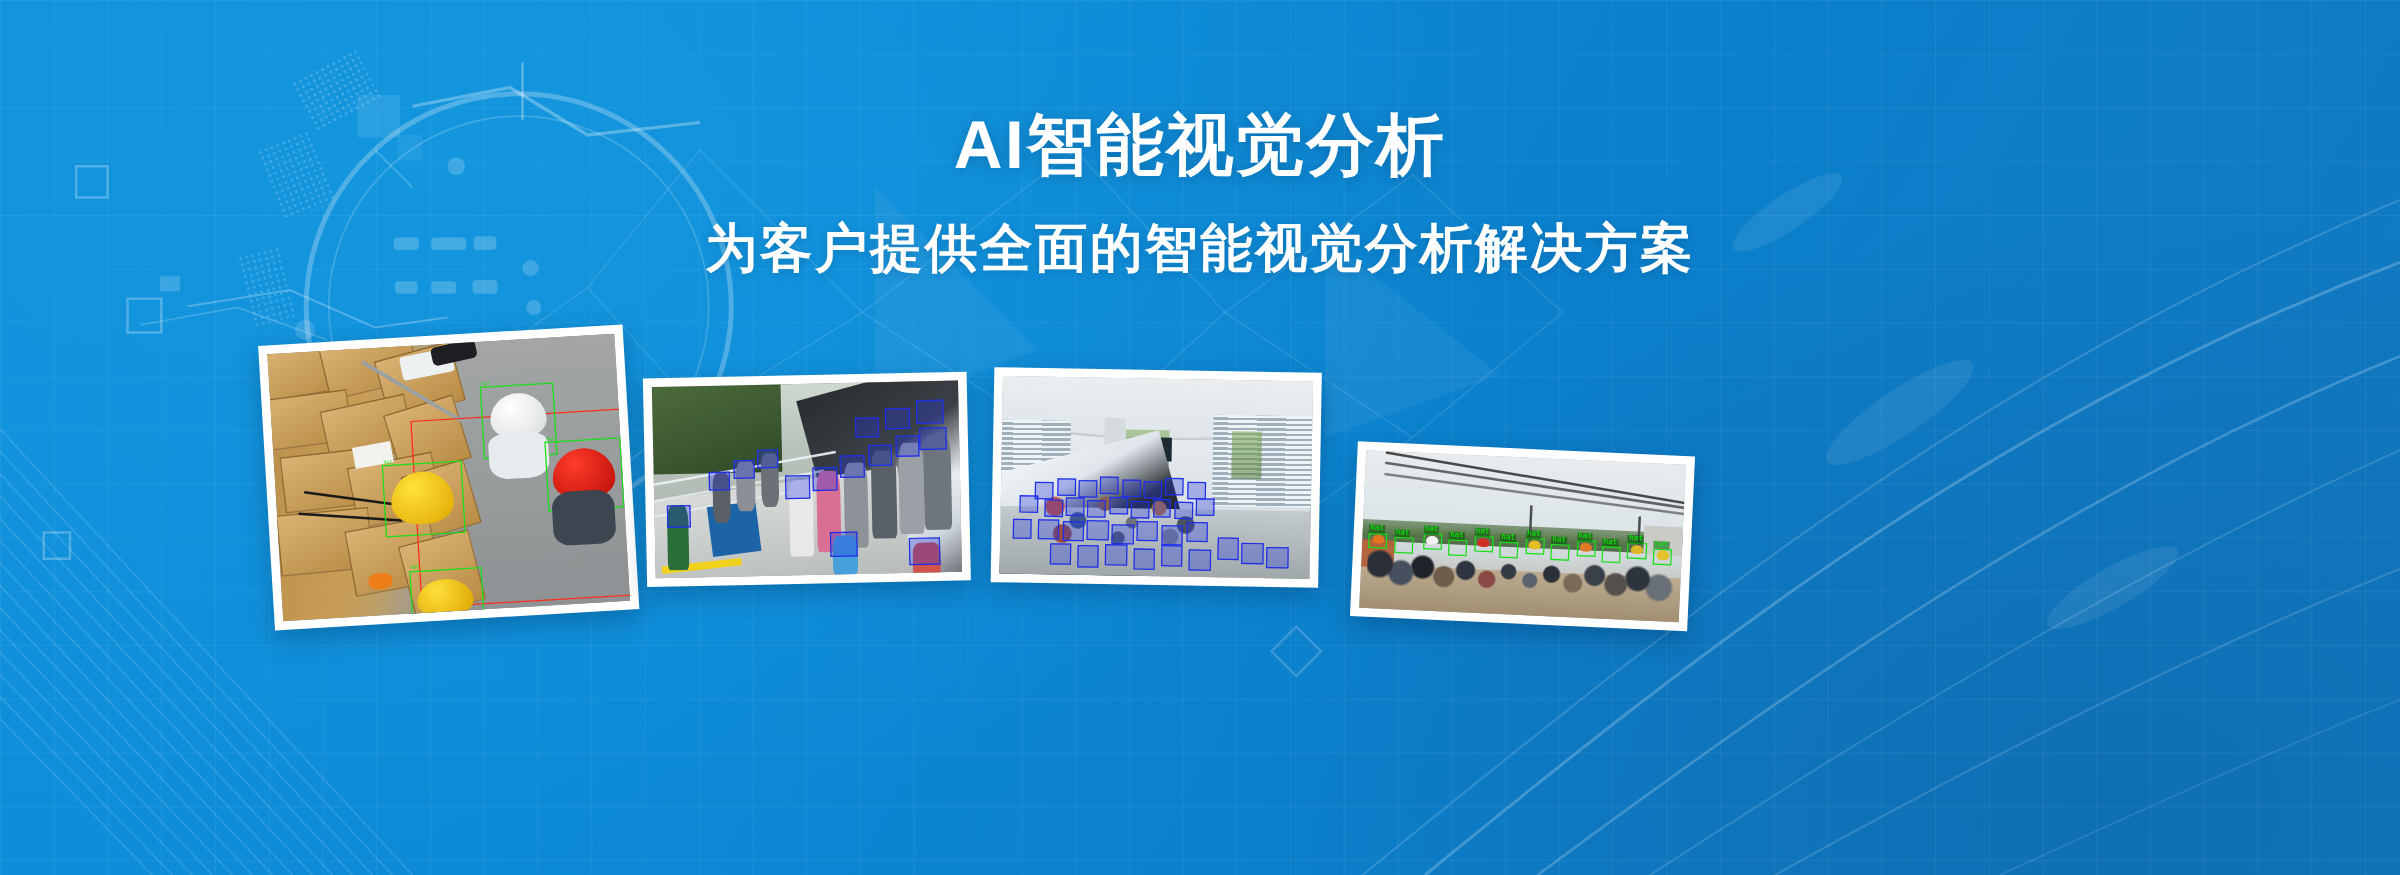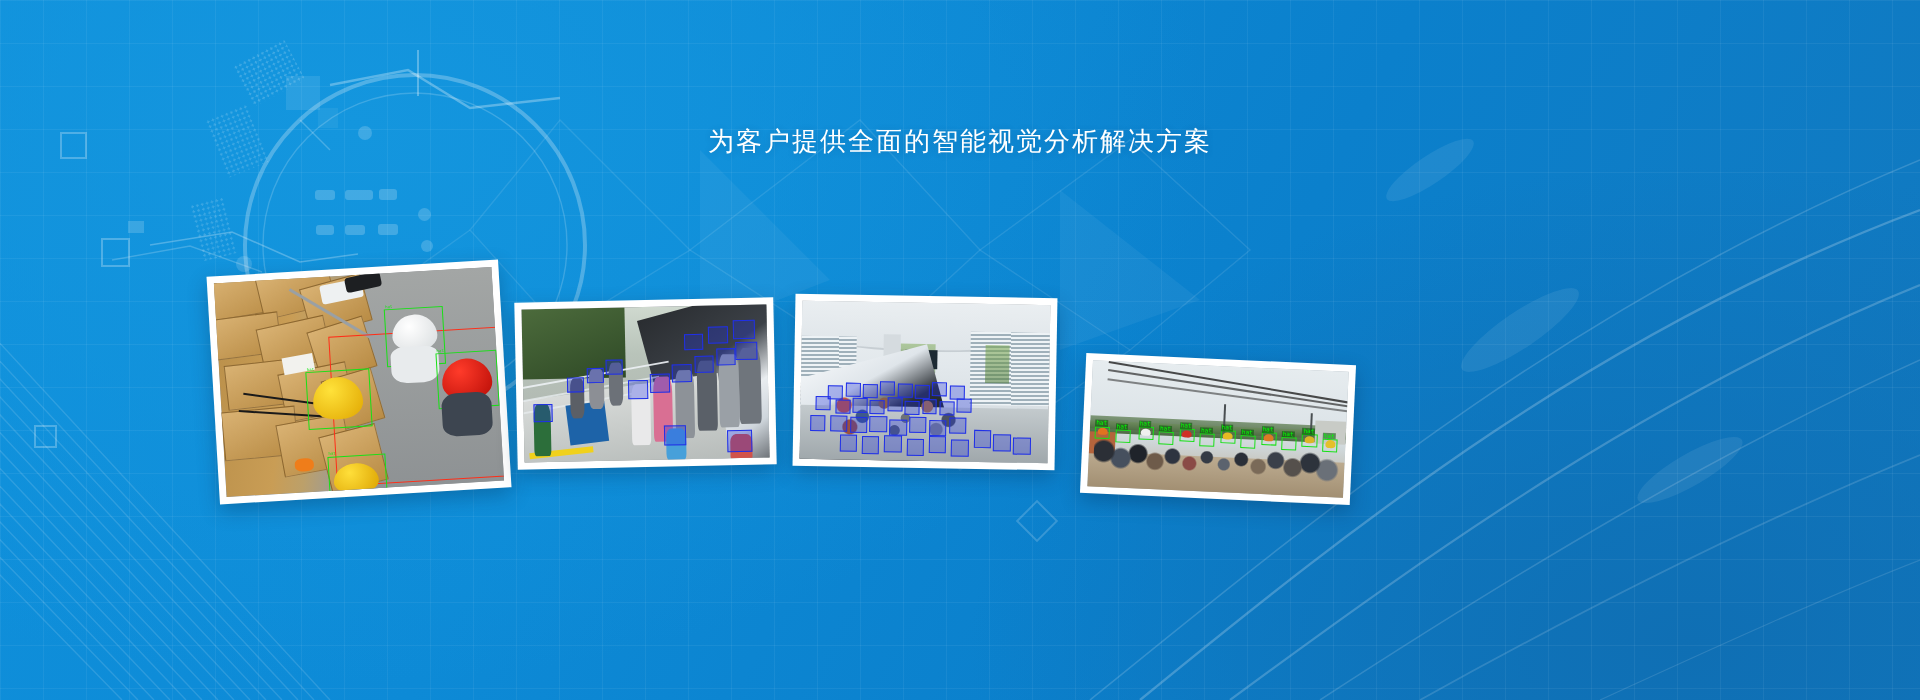--- a/index.html
+++ b/index.html
@@ -45,21 +45,21 @@
   .chip{position:absolute;background:rgba(255,255,255,.20);border-radius:3px;}
   .dotc{position:absolute;border-radius:50%;background:rgba(255,255,255,.18);}
 
   
   .headings{position:absolute;left:0;right:0;top:88px;text-align:center;z-index:12;}
   .title{
     font-size:54px;font-weight:bold;color:#ffffff;letter-spacing:2px;
     line-height:1.05;margin:0;text-shadow:0 2px 10px rgba(0,40,80,.28);
   }
   .subtitle{
-    margin:36px 0 0 0;font-size:26px;color:#ffffff;font-weight:400;
+    margin:26px 0 0 0;font-size:42px;color:#ffffff;font-weight:700;
     letter-spacing:2px;text-shadow:0 1px 7px rgba(0,40,80,.22);
   }
 
   
   .strip{position:absolute;left:0;top:0;width:1920px;height:700px;z-index:10;}
   .card{
     position:absolute;background:#ffffff;
     box-shadow:0 7px 20px rgba(0,35,70,.30);
     padding:7px;box-sizing:border-box;overflow:hidden;
   }
@@ -199,20 +199,21 @@
   <div class="dotc" style="left:421px;top:240px;width:12px;height:12px;"></div>
   <div class="dotc" style="left:236px;top:256px;width:16px;height:16px;opacity:.8;"></div>
   <div class="dotc" style="left:248px;top:278px;width:11px;height:11px;opacity:.7;"></div>
 
   <div class="dots" style="left:240px;top:50px;width:58px;height:46px;transform:rotate(-28deg);opacity:.45;"></div>
   <div class="dots" style="left:215px;top:110px;width:44px;height:62px;transform:rotate(-22deg);opacity:.40;"></div>
   <div class="dots" style="left:196px;top:200px;width:34px;height:58px;transform:rotate(-14deg);opacity:.40;"></div>
   <div class="dots" style="left:210px;top:278px;width:26px;height:52px;transform:rotate(-6deg);opacity:.35;"></div>
 
   <div class="headings">
+    <h1 class="title">AI智能视觉分析</h1>
     <p class="subtitle">为客户提供全面的智能视觉分析解决方案</p>
   </div>
 
   <div class="strip">
 
     <div class="card" id="card1">
       <div class="shot">
         <div class="wh-bg"></div>
         <div class="wh-floor"></div>
 

